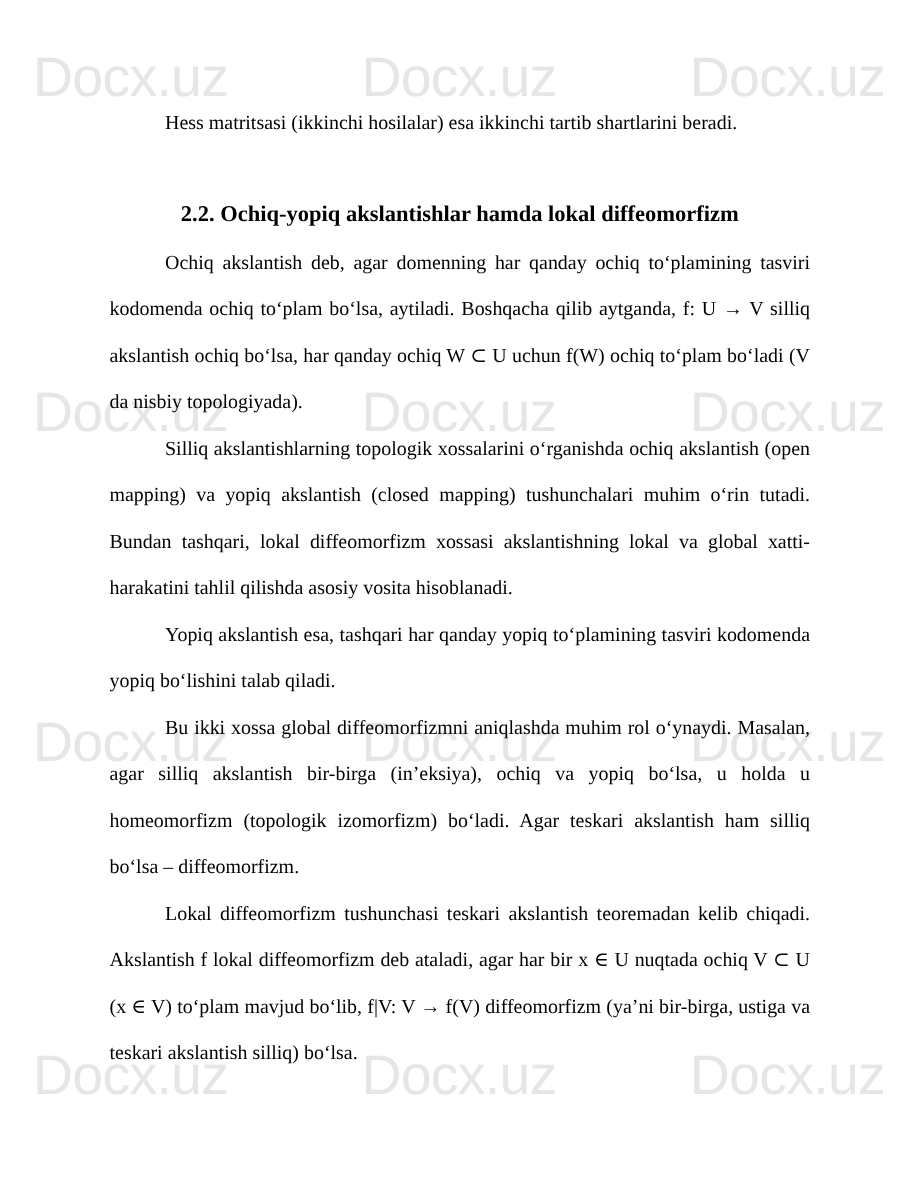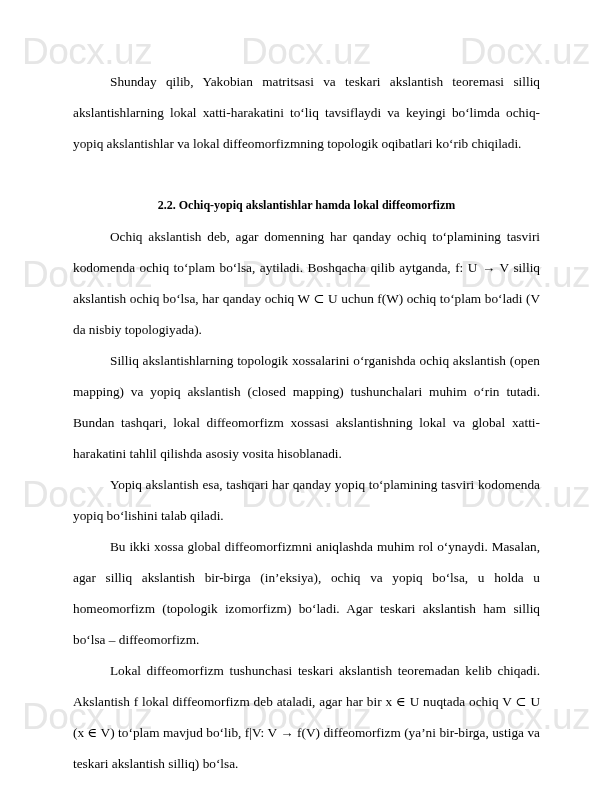--- a/index.html
+++ b/index.html
@@ -62,21 +62,21 @@
     line-height: 31px;
     text-align: justify;
     text-indent: 37px;
     -webkit-font-smoothing: none;
   }
   p.para.last-line-natural { text-align-last: left; }
 
   h2.heading {
     margin: 0;
     padding: 0;
-    font-size: 12px;
+    font-size: 15px;
     font-weight: bold;
     text-align: center;
     line-height: 31px;
   }
   .gap-before-heading { height: 31px; }
 </style>
 </head>
 <body>
 
 <div class="page">
@@ -99,22 +99,22 @@
     </div>
     <div class="wm-row wm-row-3">
       <span class="wm">Docx.uz</span>
       <span class="wm">Docx.uz</span>
       <span class="wm">Docx.uz</span>
     </div>
   </div>
 
   <div class="content">
 
+    <p class="para last-line-natural">Hess matritsasi (ikkinchi hosilalar) esa ikkinchi tartib shartlarini beradi.</p>
 
-    <p class="para last-line-natural">Shunday qilib, Yakobian matritsasi va teskari akslantish teoremasi silliq akslantishlarning lokal xatti-harakatini to‘liq tavsiflaydi va keyingi bo‘limda ochiq-yopiq akslantishlar va lokal diffeomorfizmning topologik oqibatlari ko‘rib chiqiladi.</p>
 
     <div class="gap-before-heading"></div>
 
     <h2 class="heading">2.2. Ochiq-yopiq akslantishlar hamda lokal diffeomorfizm</h2>
 
     <p class="para last-line-natural">Ochiq akslantish deb, agar domenning har qanday ochiq to‘plamining tasviri kodomenda ochiq to‘plam bo‘lsa, aytiladi. Boshqacha qilib aytganda, f: U → V silliq akslantish ochiq bo‘lsa, har qanday ochiq W ⊂ U uchun f(W) ochiq to‘plam bo‘ladi (V da nisbiy topologiyada).</p>
 
     <p class="para last-line-natural">Silliq akslantishlarning topologik xossalarini o‘rganishda ochiq akslantish (open mapping) va yopiq akslantish (closed mapping) tushunchalari muhim o‘rin tutadi. Bundan tashqari, lokal diffeomorfizm xossasi akslantishning lokal va global xatti-harakatini tahlil qilishda asosiy vosita hisoblanadi.</p>
 
     <p class="para last-line-natural">Yopiq akslantish esa, tashqari har qanday yopiq to‘plamining tasviri kodomenda yopiq bo‘lishini talab qiladi.</p>

